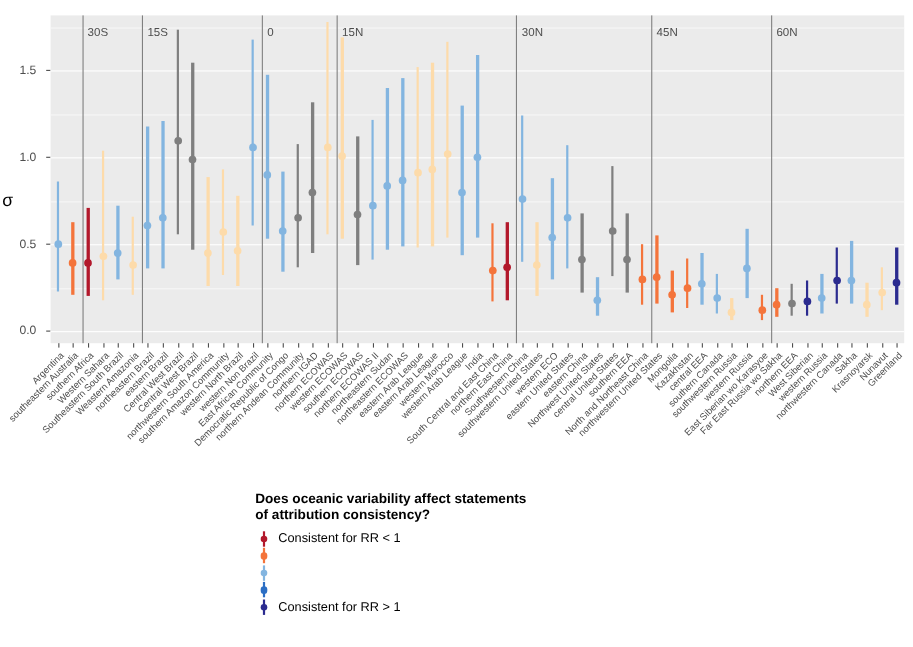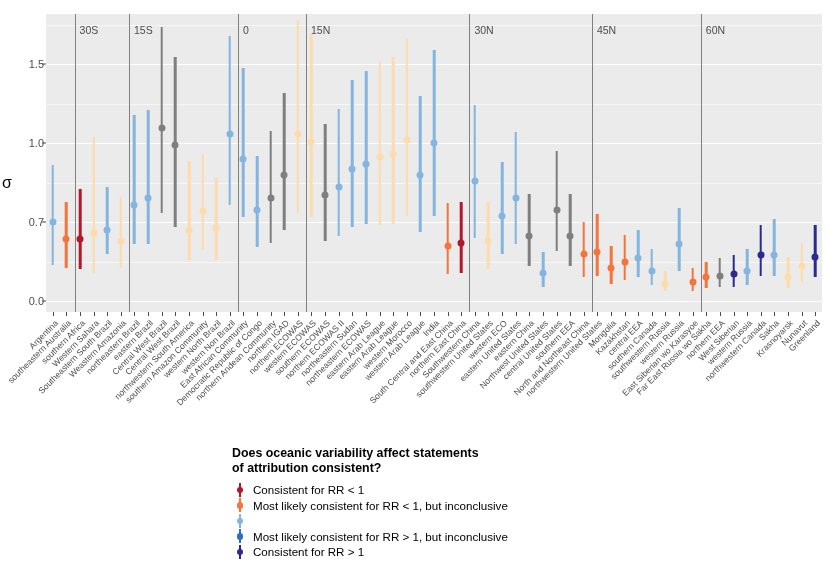--- a/index.html
+++ b/index.html
@@ -58,21 +58,21 @@
   
   #y-axis {
     position: absolute;
     left: 0;
     top: 14px;
     width: 46px;
     height: 298px;
   }
   .ytick-label {
     position: absolute;
-    right: 2px;
+    right: 13px;
     font-size: 11px;
     color: #4d4d4d;
     transform: translateY(-50%);
     white-space: nowrap;
     text-align: center;
   }
   .ytick-mark {
     position: absolute;
     right: 0;
     width: 4px;
@@ -175,21 +175,21 @@
 </style>
 </head>
 <body>
 
 <div id="root">
 
   <div id="y-axis">
     <div id="y-title">σ</div>
   <div class="ytick-label" style="top: 286.963px;">0.0</div>
       <div class="ytick-mark" style="top: 286.963px;"></div>
-      <div class="ytick-label" style="top: 208.127px;">0.7</div>
+      <div class="ytick-label" style="top: 208.127px;">0.5</div>
       <div class="ytick-mark" style="top: 208.127px;"></div>
       <div class="ytick-label" style="top: 129.291px;">1.0</div>
       <div class="ytick-mark" style="top: 129.291px;"></div>
       <div class="ytick-label" style="top: 50.455px;">1.5</div>
       <div class="ytick-mark" style="top: 50.455px;"></div>
     </div>
 
   <div id="plot-area">
     <div id="panel">
         <div class="grid-minor" style="top: 247.545px;"></div>
@@ -444,49 +444,47 @@
       <div class="xtick" style="left: 341.965px; width: 400px;">Krasnoyarsk</div>
       <div class="xtick-mark" style="left: 755.579px;"></div>
       <div class="xtick" style="left: 355.579px; width: 400px;">Nunavut</div>
       <div class="xtick-mark" style="left: 769.193px;"></div>
       <div class="xtick" style="left: 369.193px; width: 400px;">Greenland</div>
     </div>
 
   <div id="legend">
     <div id="legend-title">
       <div>Does oceanic variability affect statements</div>
-      <div>of attribution consistent?</div>
+      <div>of attribution consistency?</div>
     </div>
     <div id="legend-items">
         <div class="legend-row">
           <span class="legend-key">
             <span class="lkbar" style="background: rgb(178, 24, 43);"></span>
             <span class="lkdot" style="background: rgb(178, 24, 43);"></span>
           </span>
           <span class="legend-label">Consistent for RR &lt; 1</span>
         </div>
         <div class="legend-row">
           <span class="legend-key">
             <span class="lkbar" style="background: rgb(244, 116, 59);"></span>
             <span class="lkdot" style="background: rgb(244, 116, 59);"></span>
           </span>
-          <span class="legend-label">Most likely consistent for RR &lt; 1, but inconclusive</span>
         </div>
         <div class="legend-row">
           <span class="legend-key">
             <span class="lkbar" style="background: rgb(131, 181, 224);"></span>
             <span class="lkdot" style="background: rgb(131, 181, 224);"></span>
           </span>
         </div>
         <div class="legend-row">
           <span class="legend-key">
             <span class="lkbar" style="background: rgb(43, 110, 196);"></span>
             <span class="lkdot" style="background: rgb(43, 110, 196);"></span>
           </span>
-          <span class="legend-label">Most likely consistent for RR &gt; 1, but inconclusive</span>
         </div>
         <div class="legend-row">
           <span class="legend-key">
             <span class="lkbar" style="background: rgb(43, 43, 143);"></span>
             <span class="lkdot" style="background: rgb(43, 43, 143);"></span>
           </span>
           <span class="legend-label">Consistent for RR &gt; 1</span>
         </div>
       </div>
   </div>

